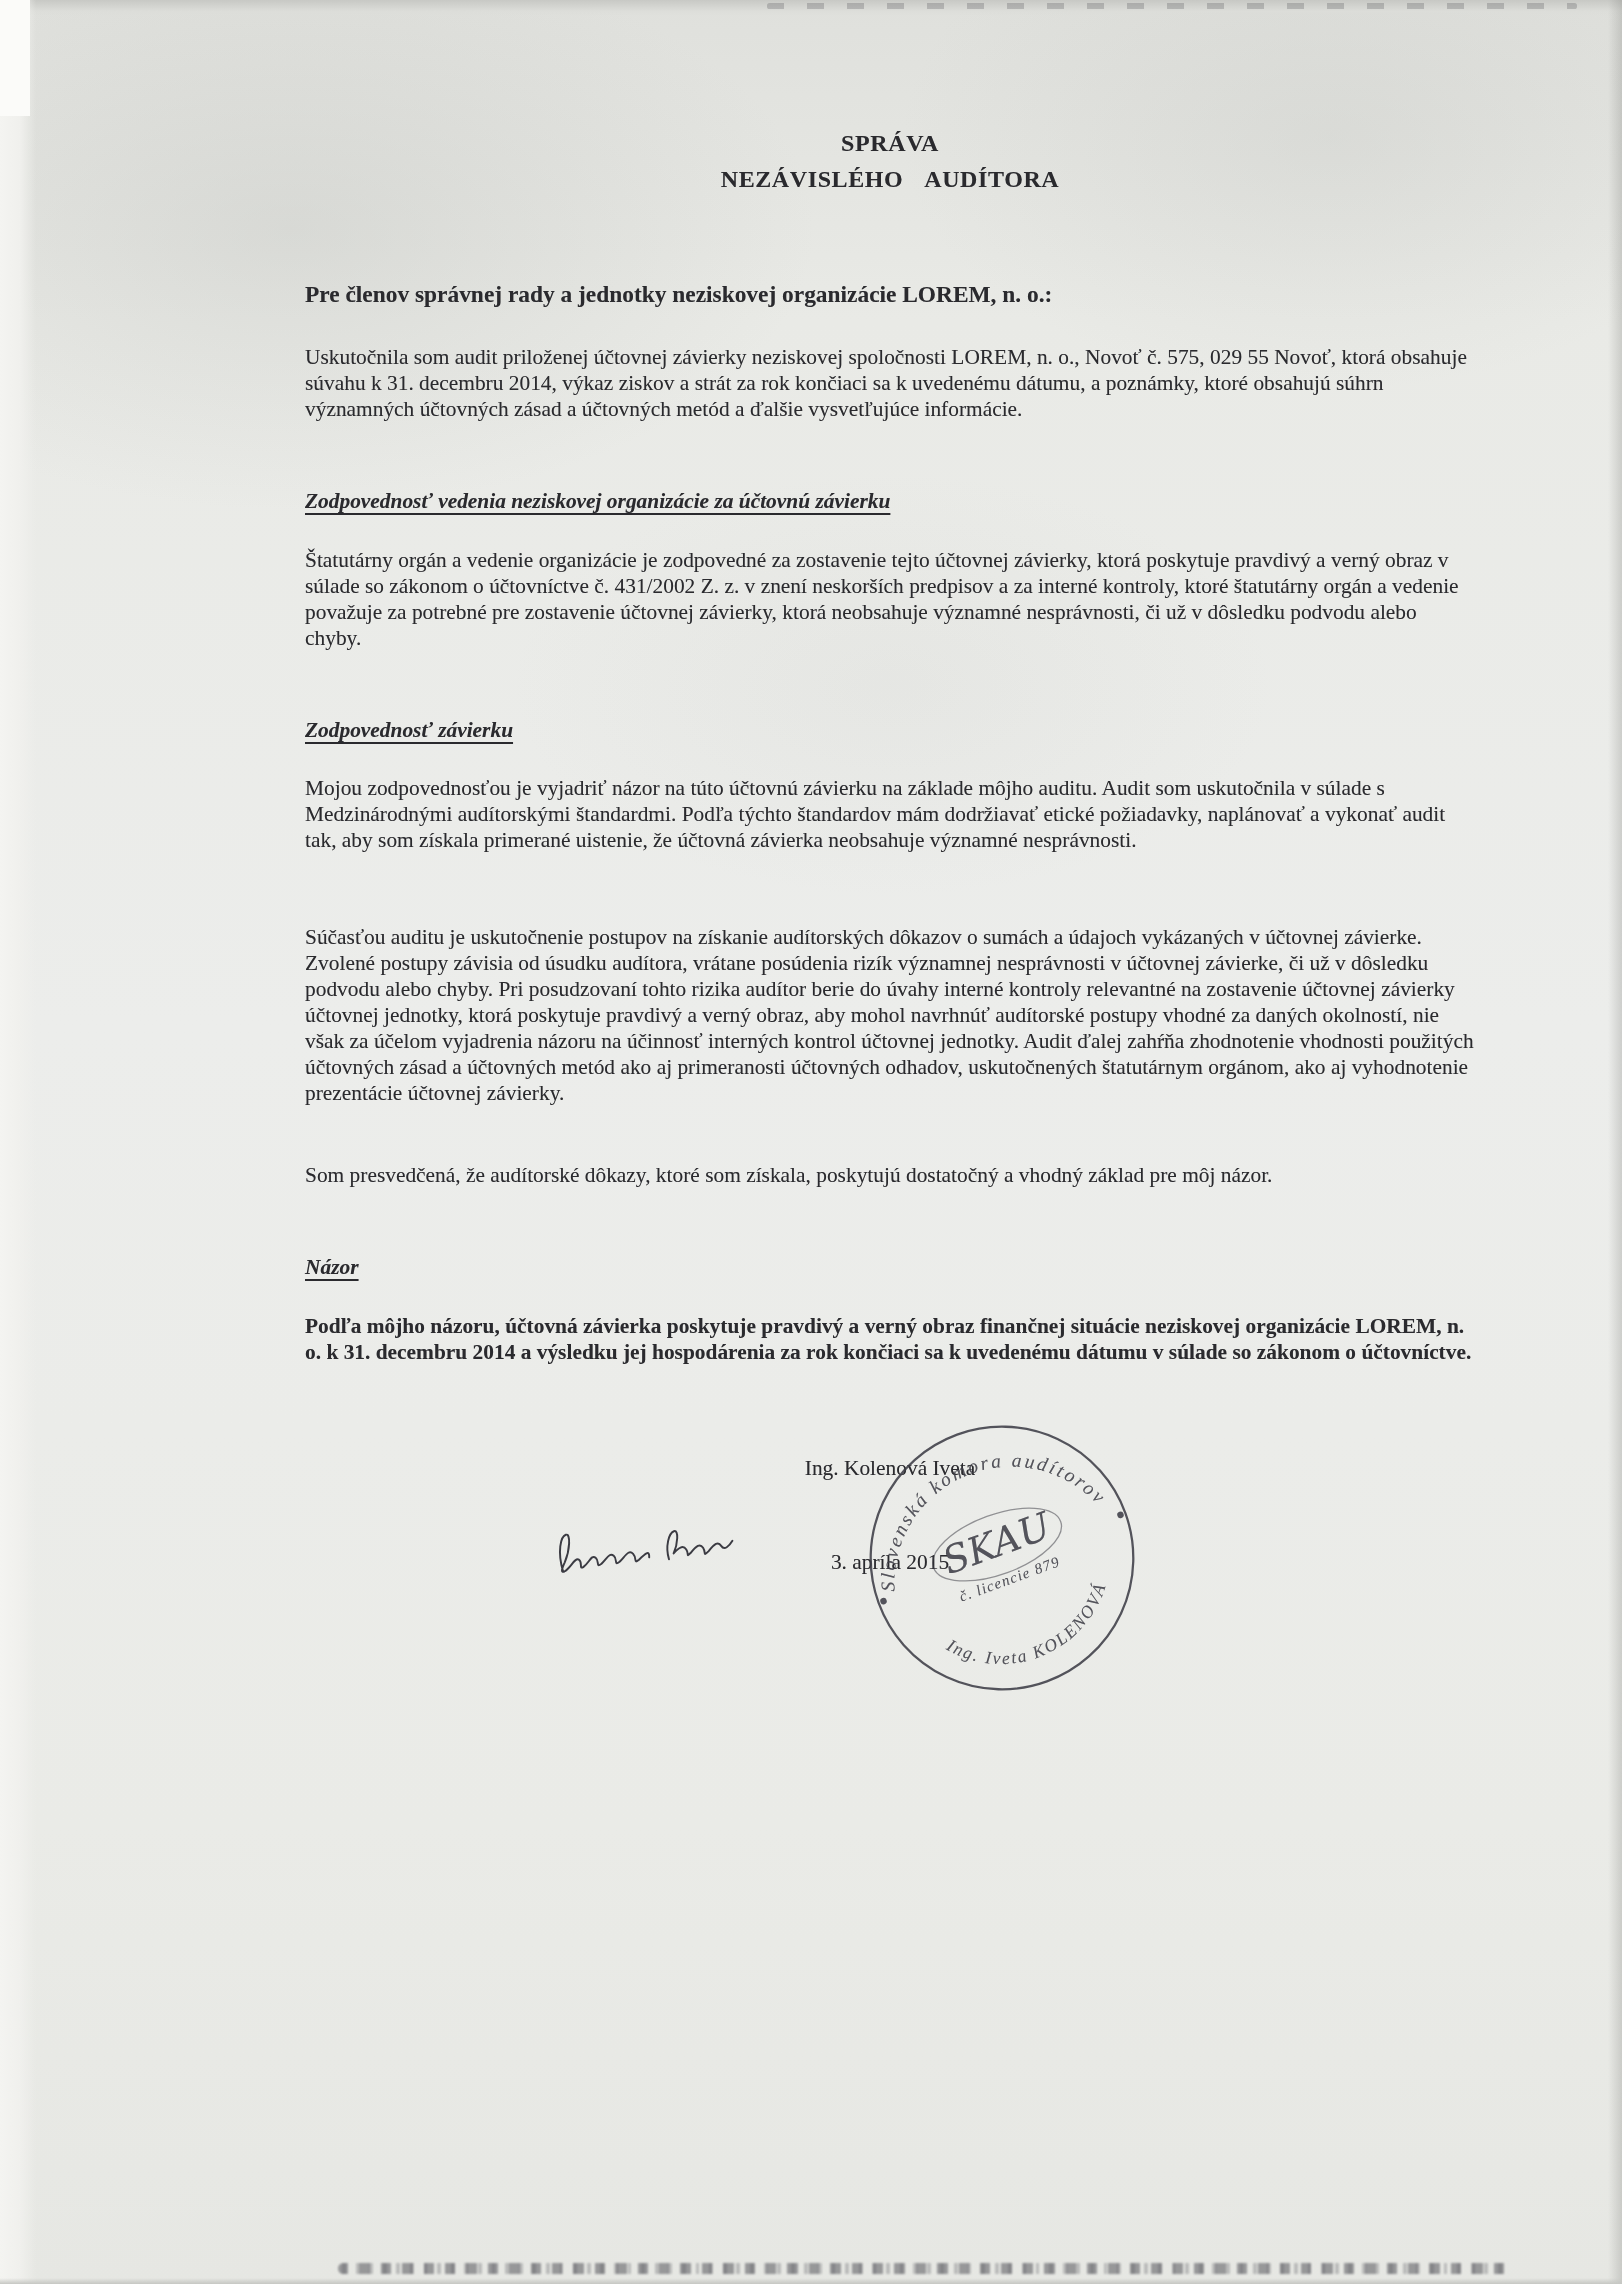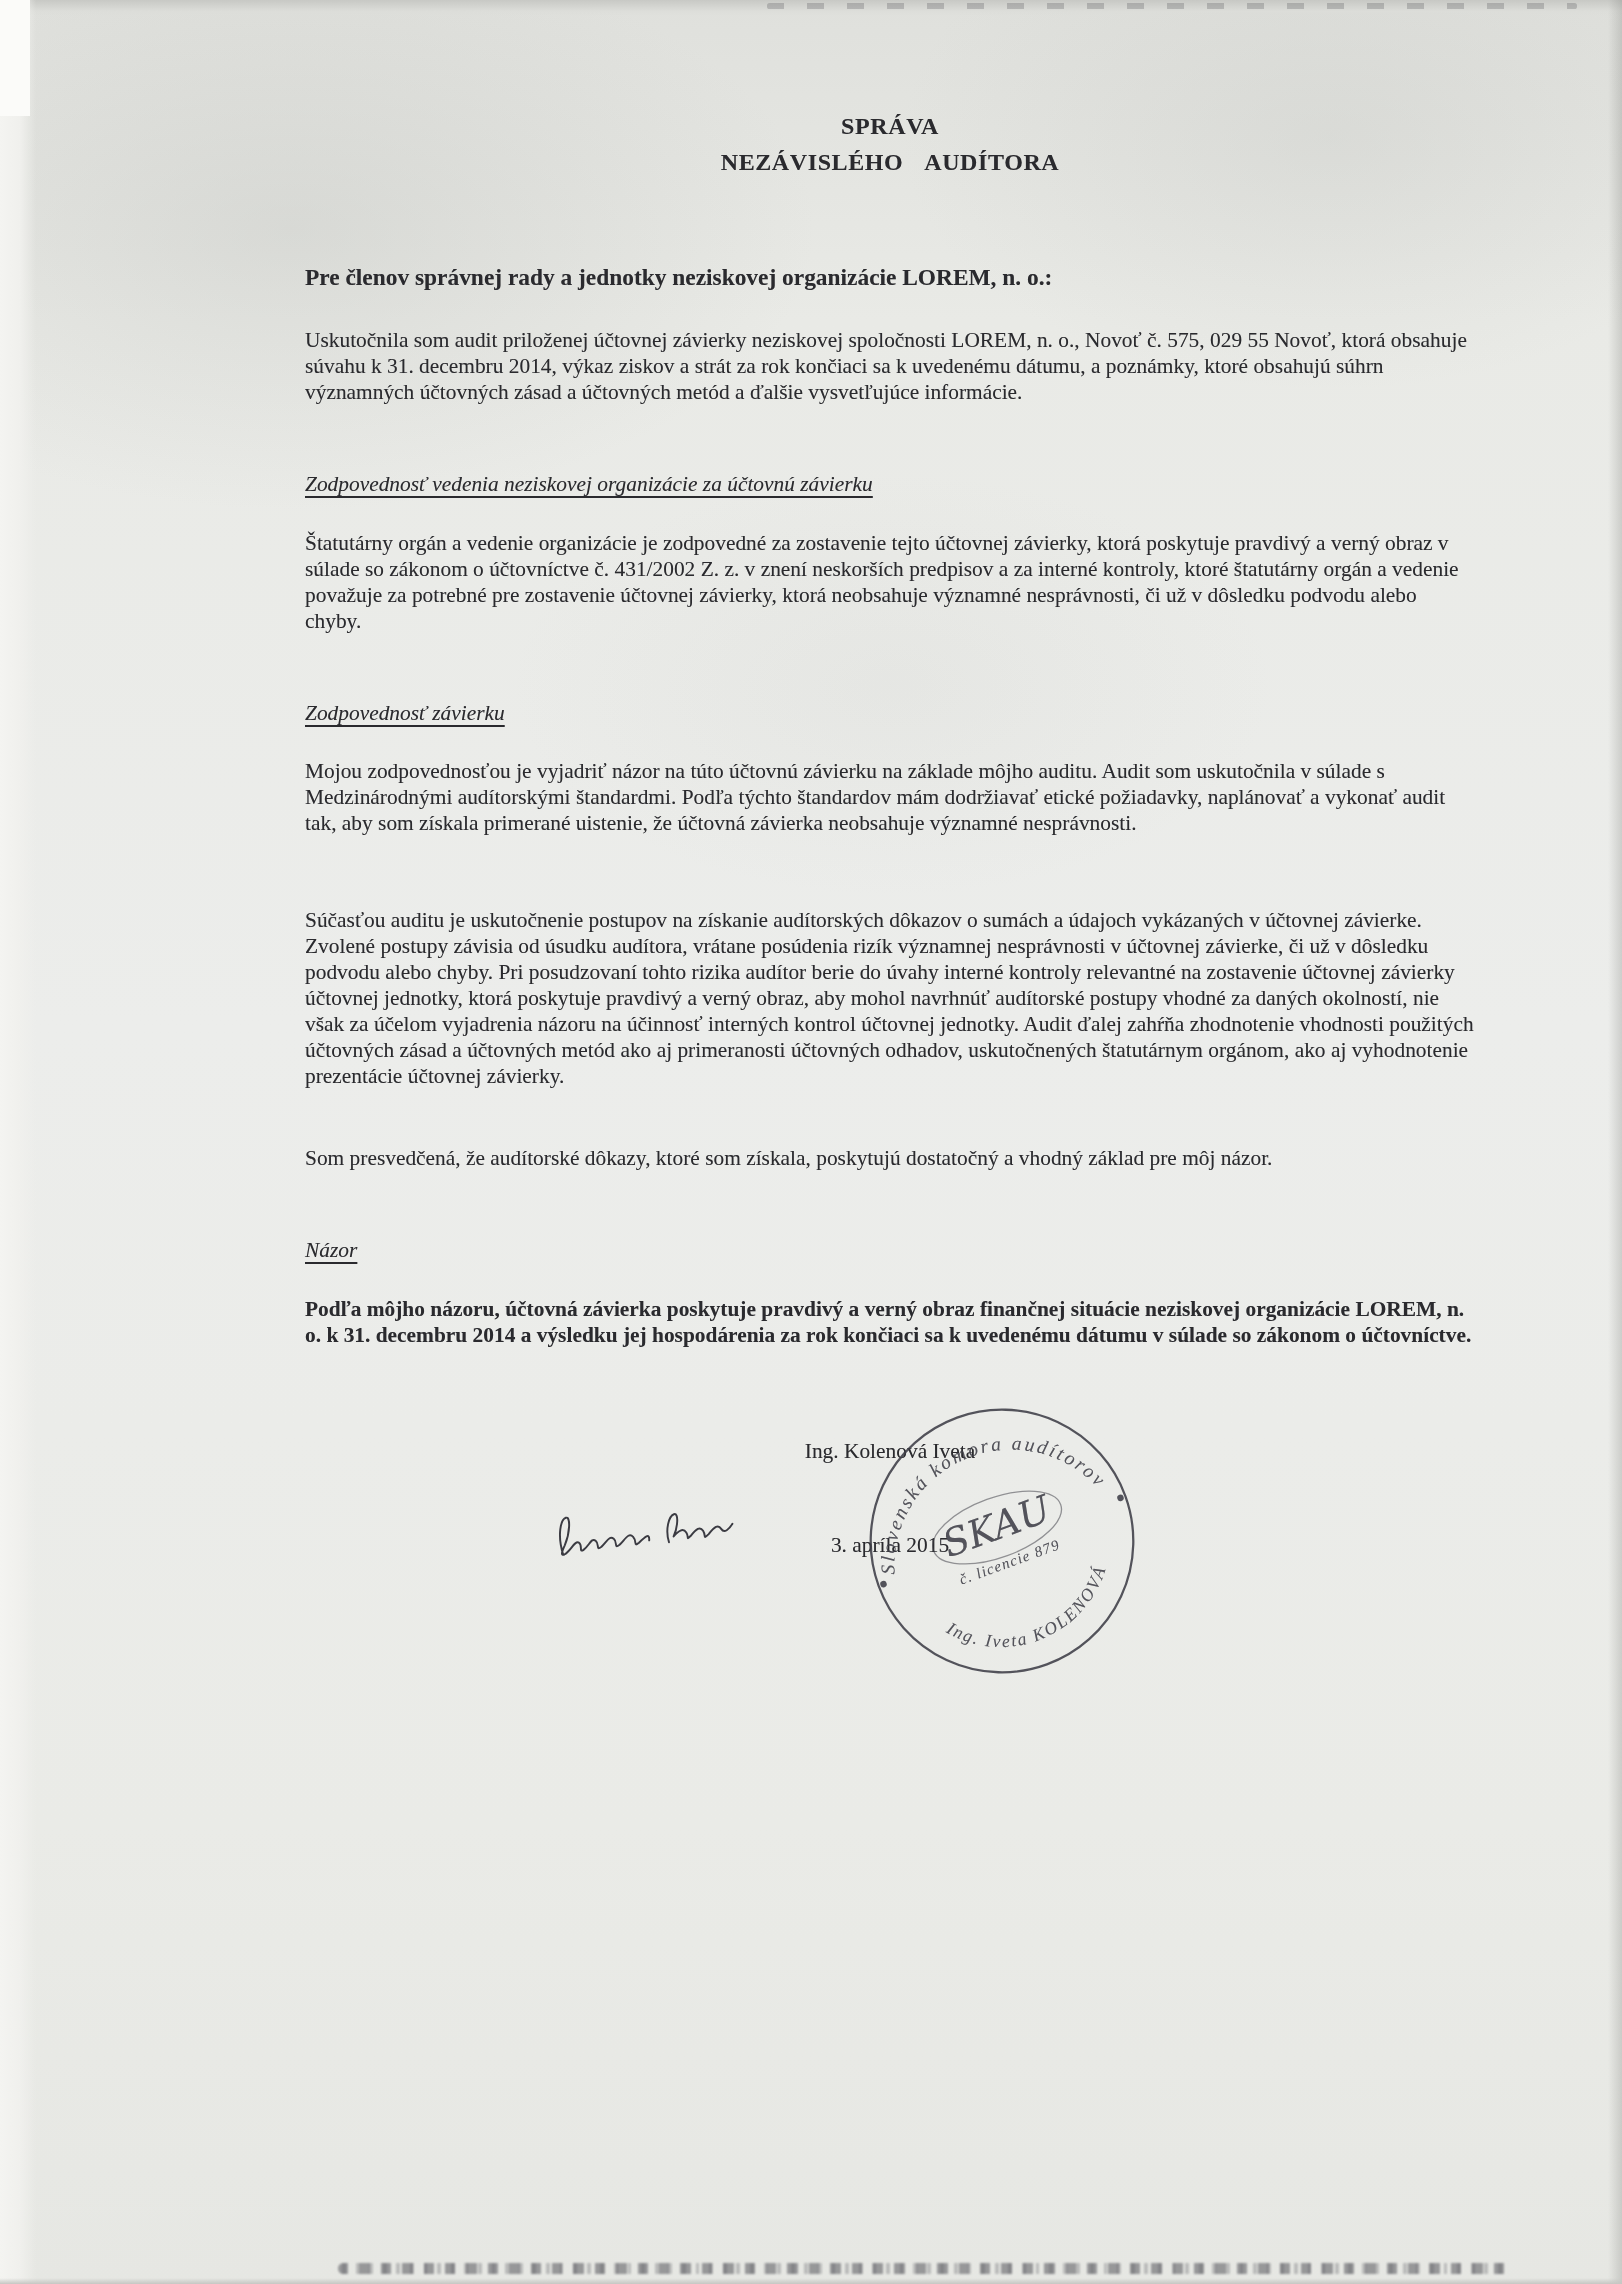--- a/index.html
+++ b/index.html
@@ -53,35 +53,35 @@
   .bottom-smudge {
     position: absolute; bottom: 10.4px; left: 338px; right: 110px; height: 10.4px;
     background:
       repeating-linear-gradient(90deg, rgba(38,38,48,.55) 0 10.4px, rgba(38,38,48,0) 10.4px 21.4px),
       repeating-linear-gradient(90deg, rgba(38,38,48,.3) 3.9px 7.8px, rgba(38,38,48,0) 7.8px 17.5px);
     filter: blur(1px); opacity: .75; border-radius: 5.2px;
   }
   
   .content {
     position: absolute;
-    left: 305px; top: 0;
+    left: 305px; top: 17px;
     width: 1170px;
     padding-top: 108px;
     text-shadow: 0 0 0.6px rgba(42,42,46,.28);
   }
   .title { text-align: center; font-weight: bold; font-size: 24px; line-height: 36px; letter-spacing: 0.6px; }
   .title-line-2 { word-spacing: 15.6px; }
   .bold { font-weight: bold; }
   .addressee { margin: 83px 0 0 0; font-size: 23.4px; line-height: 29px; }
   .report-heading { margin: 96px 0 0 0; font-size: 23.4px; line-height: 29px; }
   p.para { margin: 32.5px 0 0 0; font-size: 21.4px; line-height: 26px; }
   p.intro { margin-top: 35px; }
   .sub-heading {
     margin: 66px 0 0 0; font-size: 21.4px; line-height: 26px;
-    font-style: italic; font-weight: normal;
+    font-style: italic; font-weight: bold;
     text-decoration: underline; text-underline-offset: 4.5px;
   }
   .gap-lg { margin-top: 71px !important; }
   .gap-md { margin-top: 56px !important; }
   
   .signature-block { position: relative; margin-top: 90px; height: 416px; font-size: 21.4px; line-height: 26px; text-align: center; }
   .sig-licence { margin-top: 9px; }
   .sig-date { margin-top: 68px; }
   .sig-address { margin-top: 9px; }
   .handwriting {

